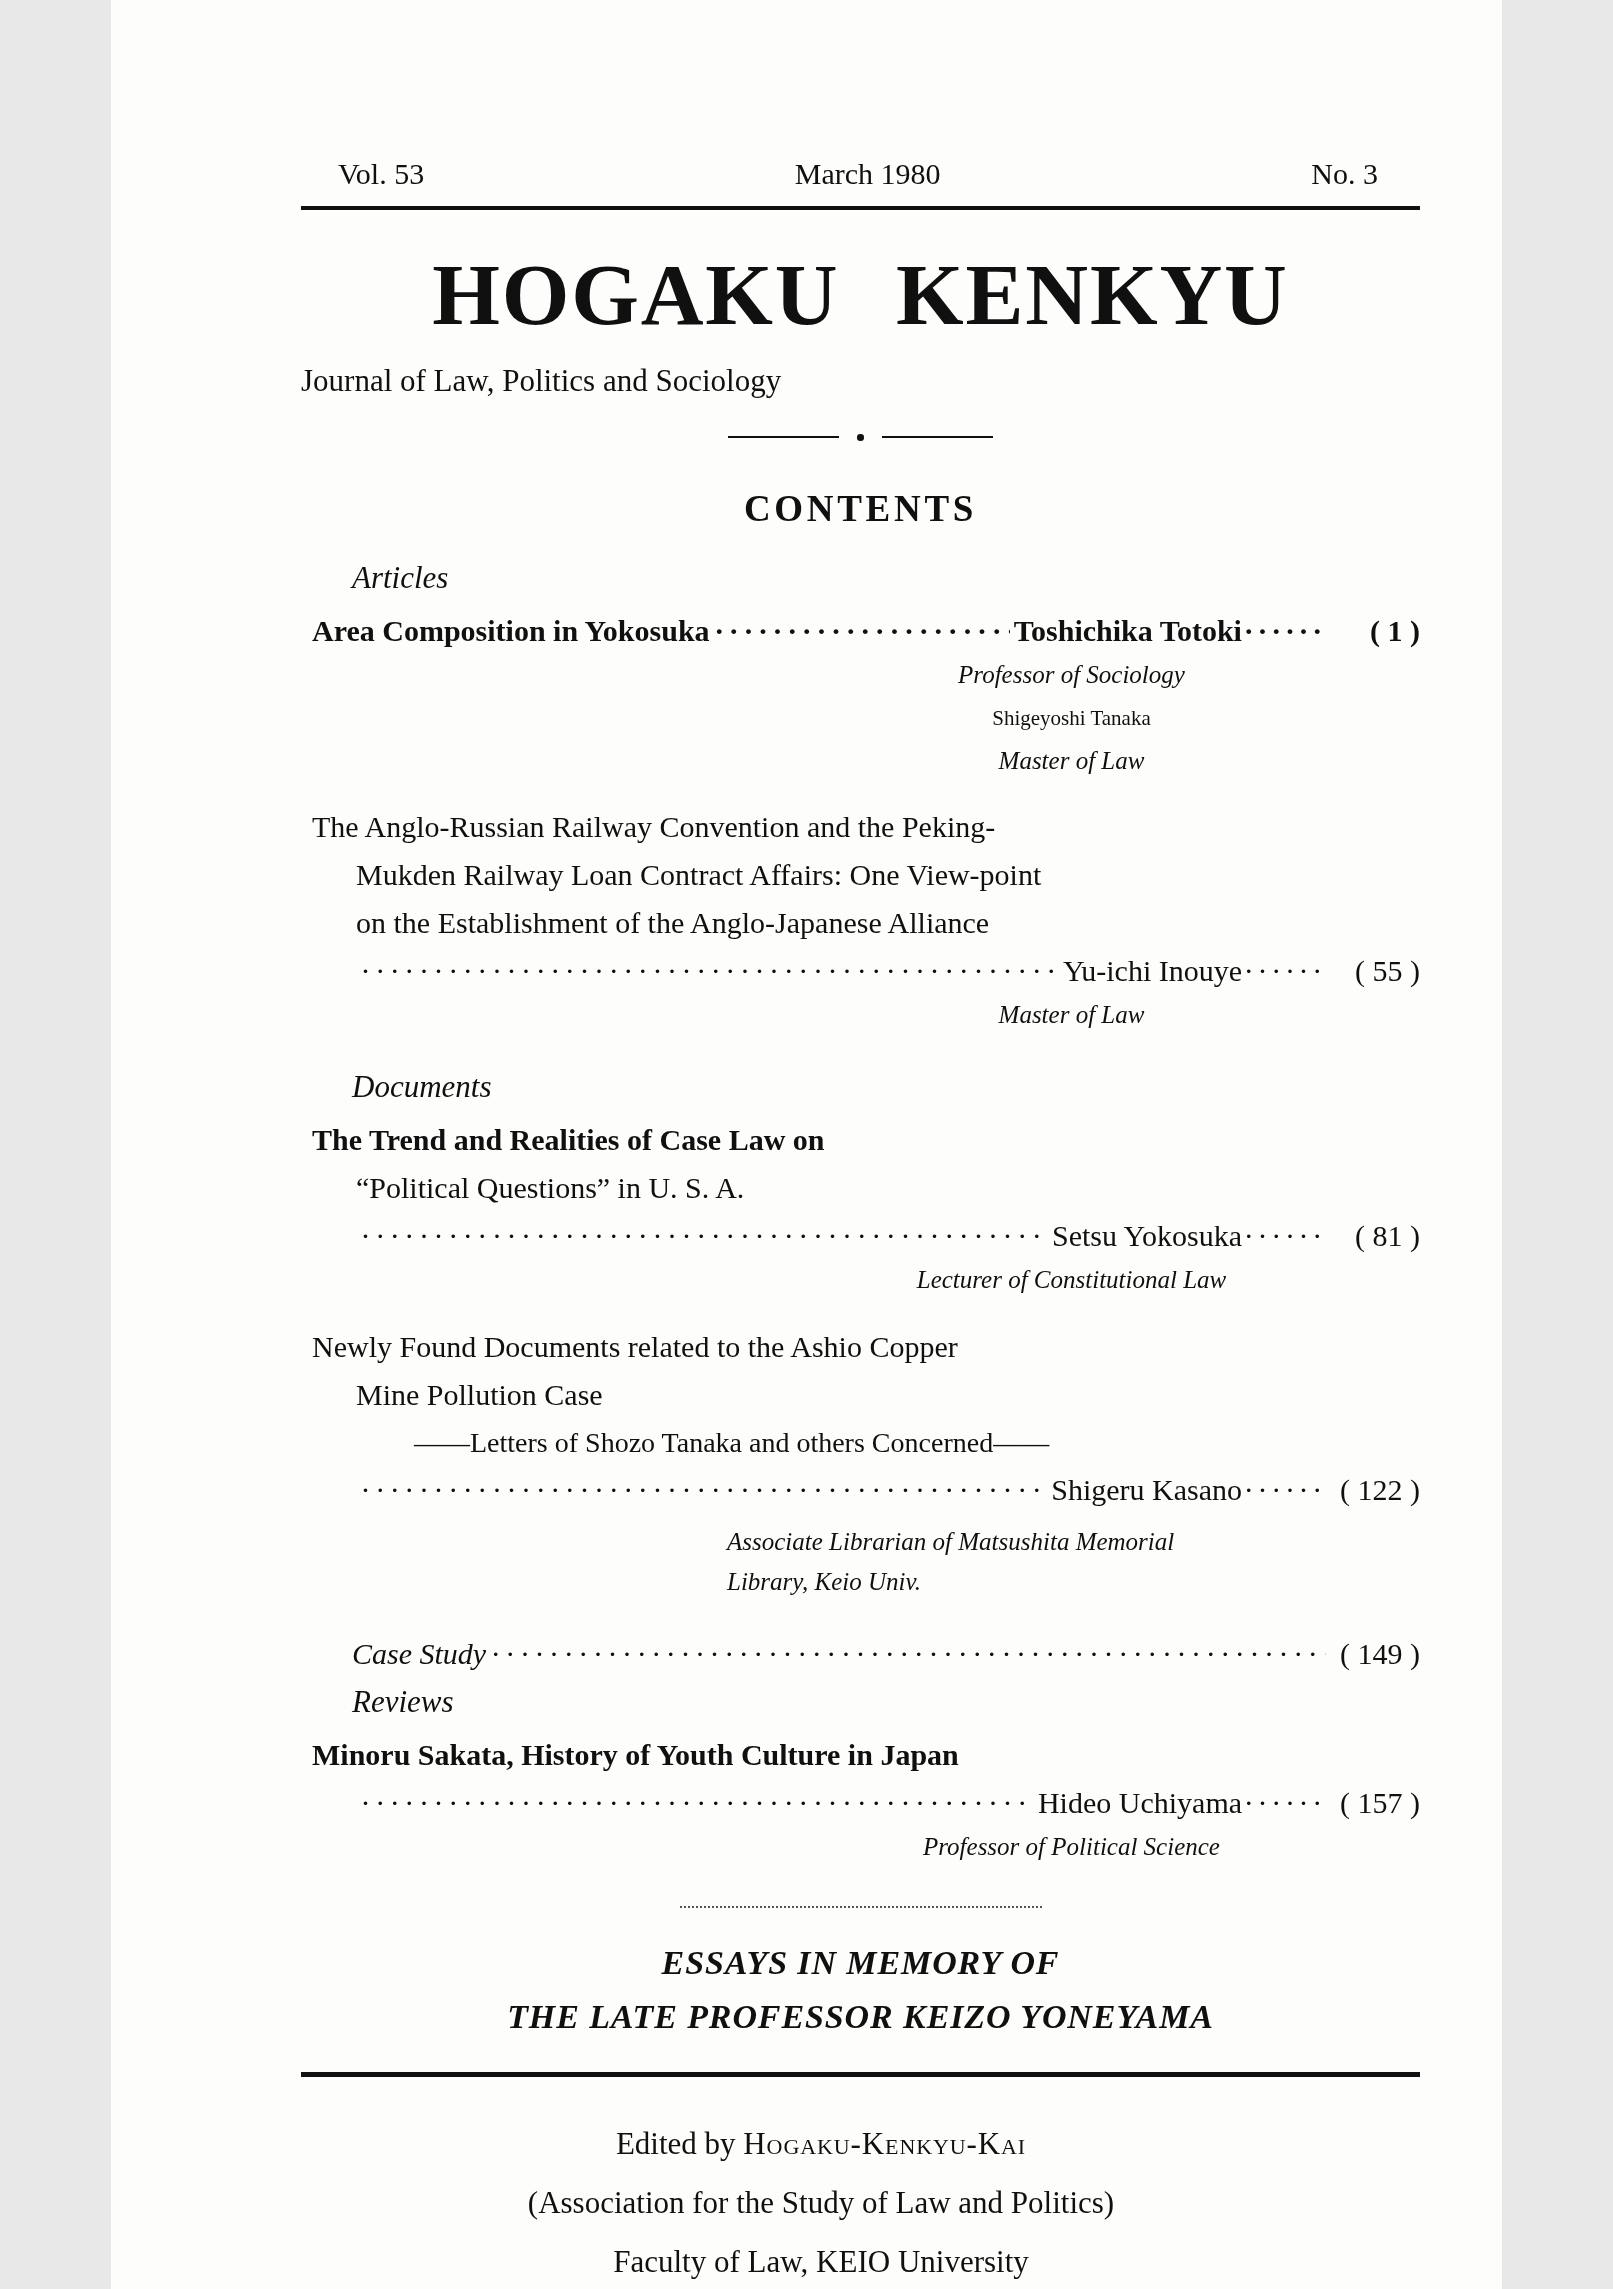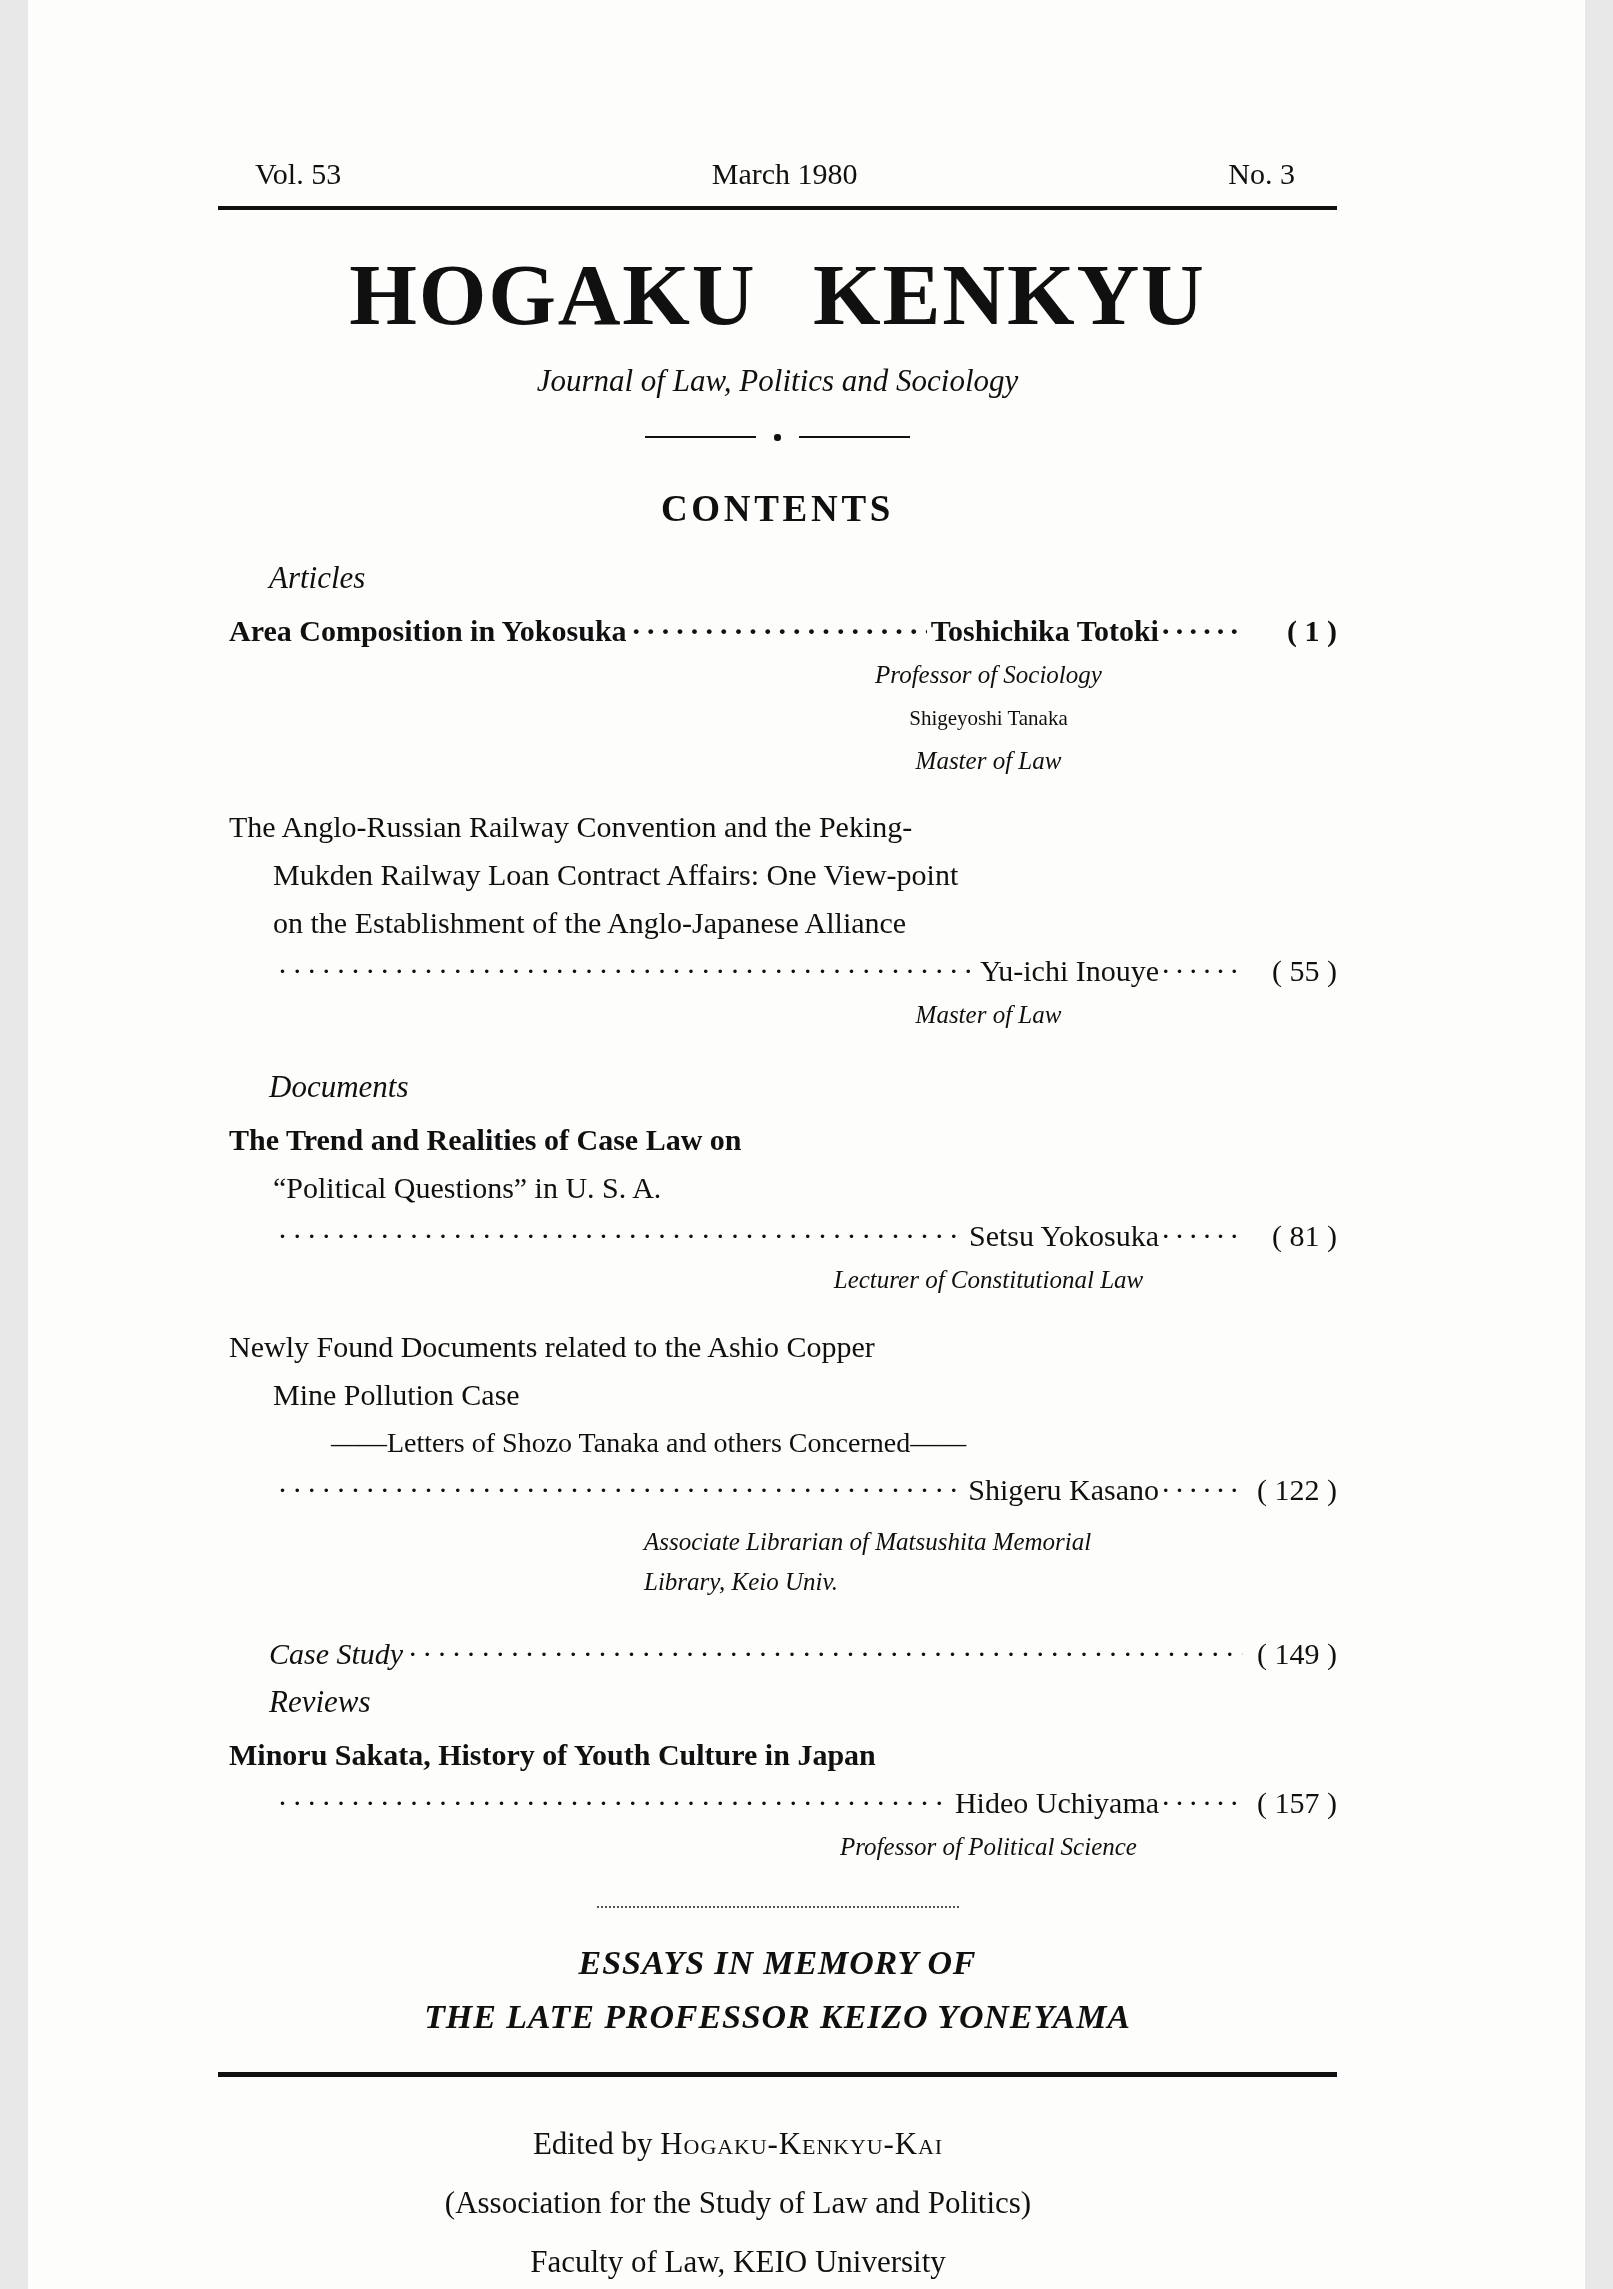--- a/index.html
+++ b/index.html
@@ -1,34 +1,34 @@
 <!DOCTYPE html>
 <html style="font-size:14.8px"><head>
 <meta charset="utf-8">
 <style>
   * { margin:0; padding:0; box-sizing:border-box; }
   html,body { background:#e8e8e8; }
   body { font-family:"Liberation Serif","DejaVu Serif",serif; color:#101010; }
   .page {
-    position:relative; width:1557px; height:2290px; background:#fdfdfb;
+    position:relative; width:1391px; height:2290px; background:#fdfdfb;
     overflow:hidden; padding-top:157px; margin:0 auto;
   }
   .content { width:1119px; margin-left:190px; }
 
   
   .header-row { display:flex; justify-content:space-between; align-items:baseline;
     font-size:30px; padding:0 42px 0 37px; }
   .rule { height:4.6px; background:#111; }
   .top-rule { margin-top:14.8px; }
   .bottom-rule { margin-top:28px; }
 
   
   .journal-title { text-align:center; font-size:87px; font-weight:bold;
     letter-spacing:1.8px; word-spacing:33px; margin-top:37px; line-height:1.1; }
-  .journal-subtitle { text-align:center; font-size:31px; margin-top:20px;font-style:italic; }
+  .journal-subtitle { font-size:31px; margin-top:20px; }
 
   .ornament { display:flex; align-items:center; justify-content:center; gap:18.5px; margin-top:35px; }
   .orn-line { display:inline-block; width:111px; border-top:2.8px solid #111; }
   .orn-dot { display:inline-block; width:6.5px; height:6.5px; background:#111; border-radius:50%; }
 
   .contents-title { text-align:center; font-size:37px; font-weight:bold;
     letter-spacing:3.7px; margin-top:46px; }
 
   
   .toc { margin-top:24px; font-size:30px; line-height:48px; }

